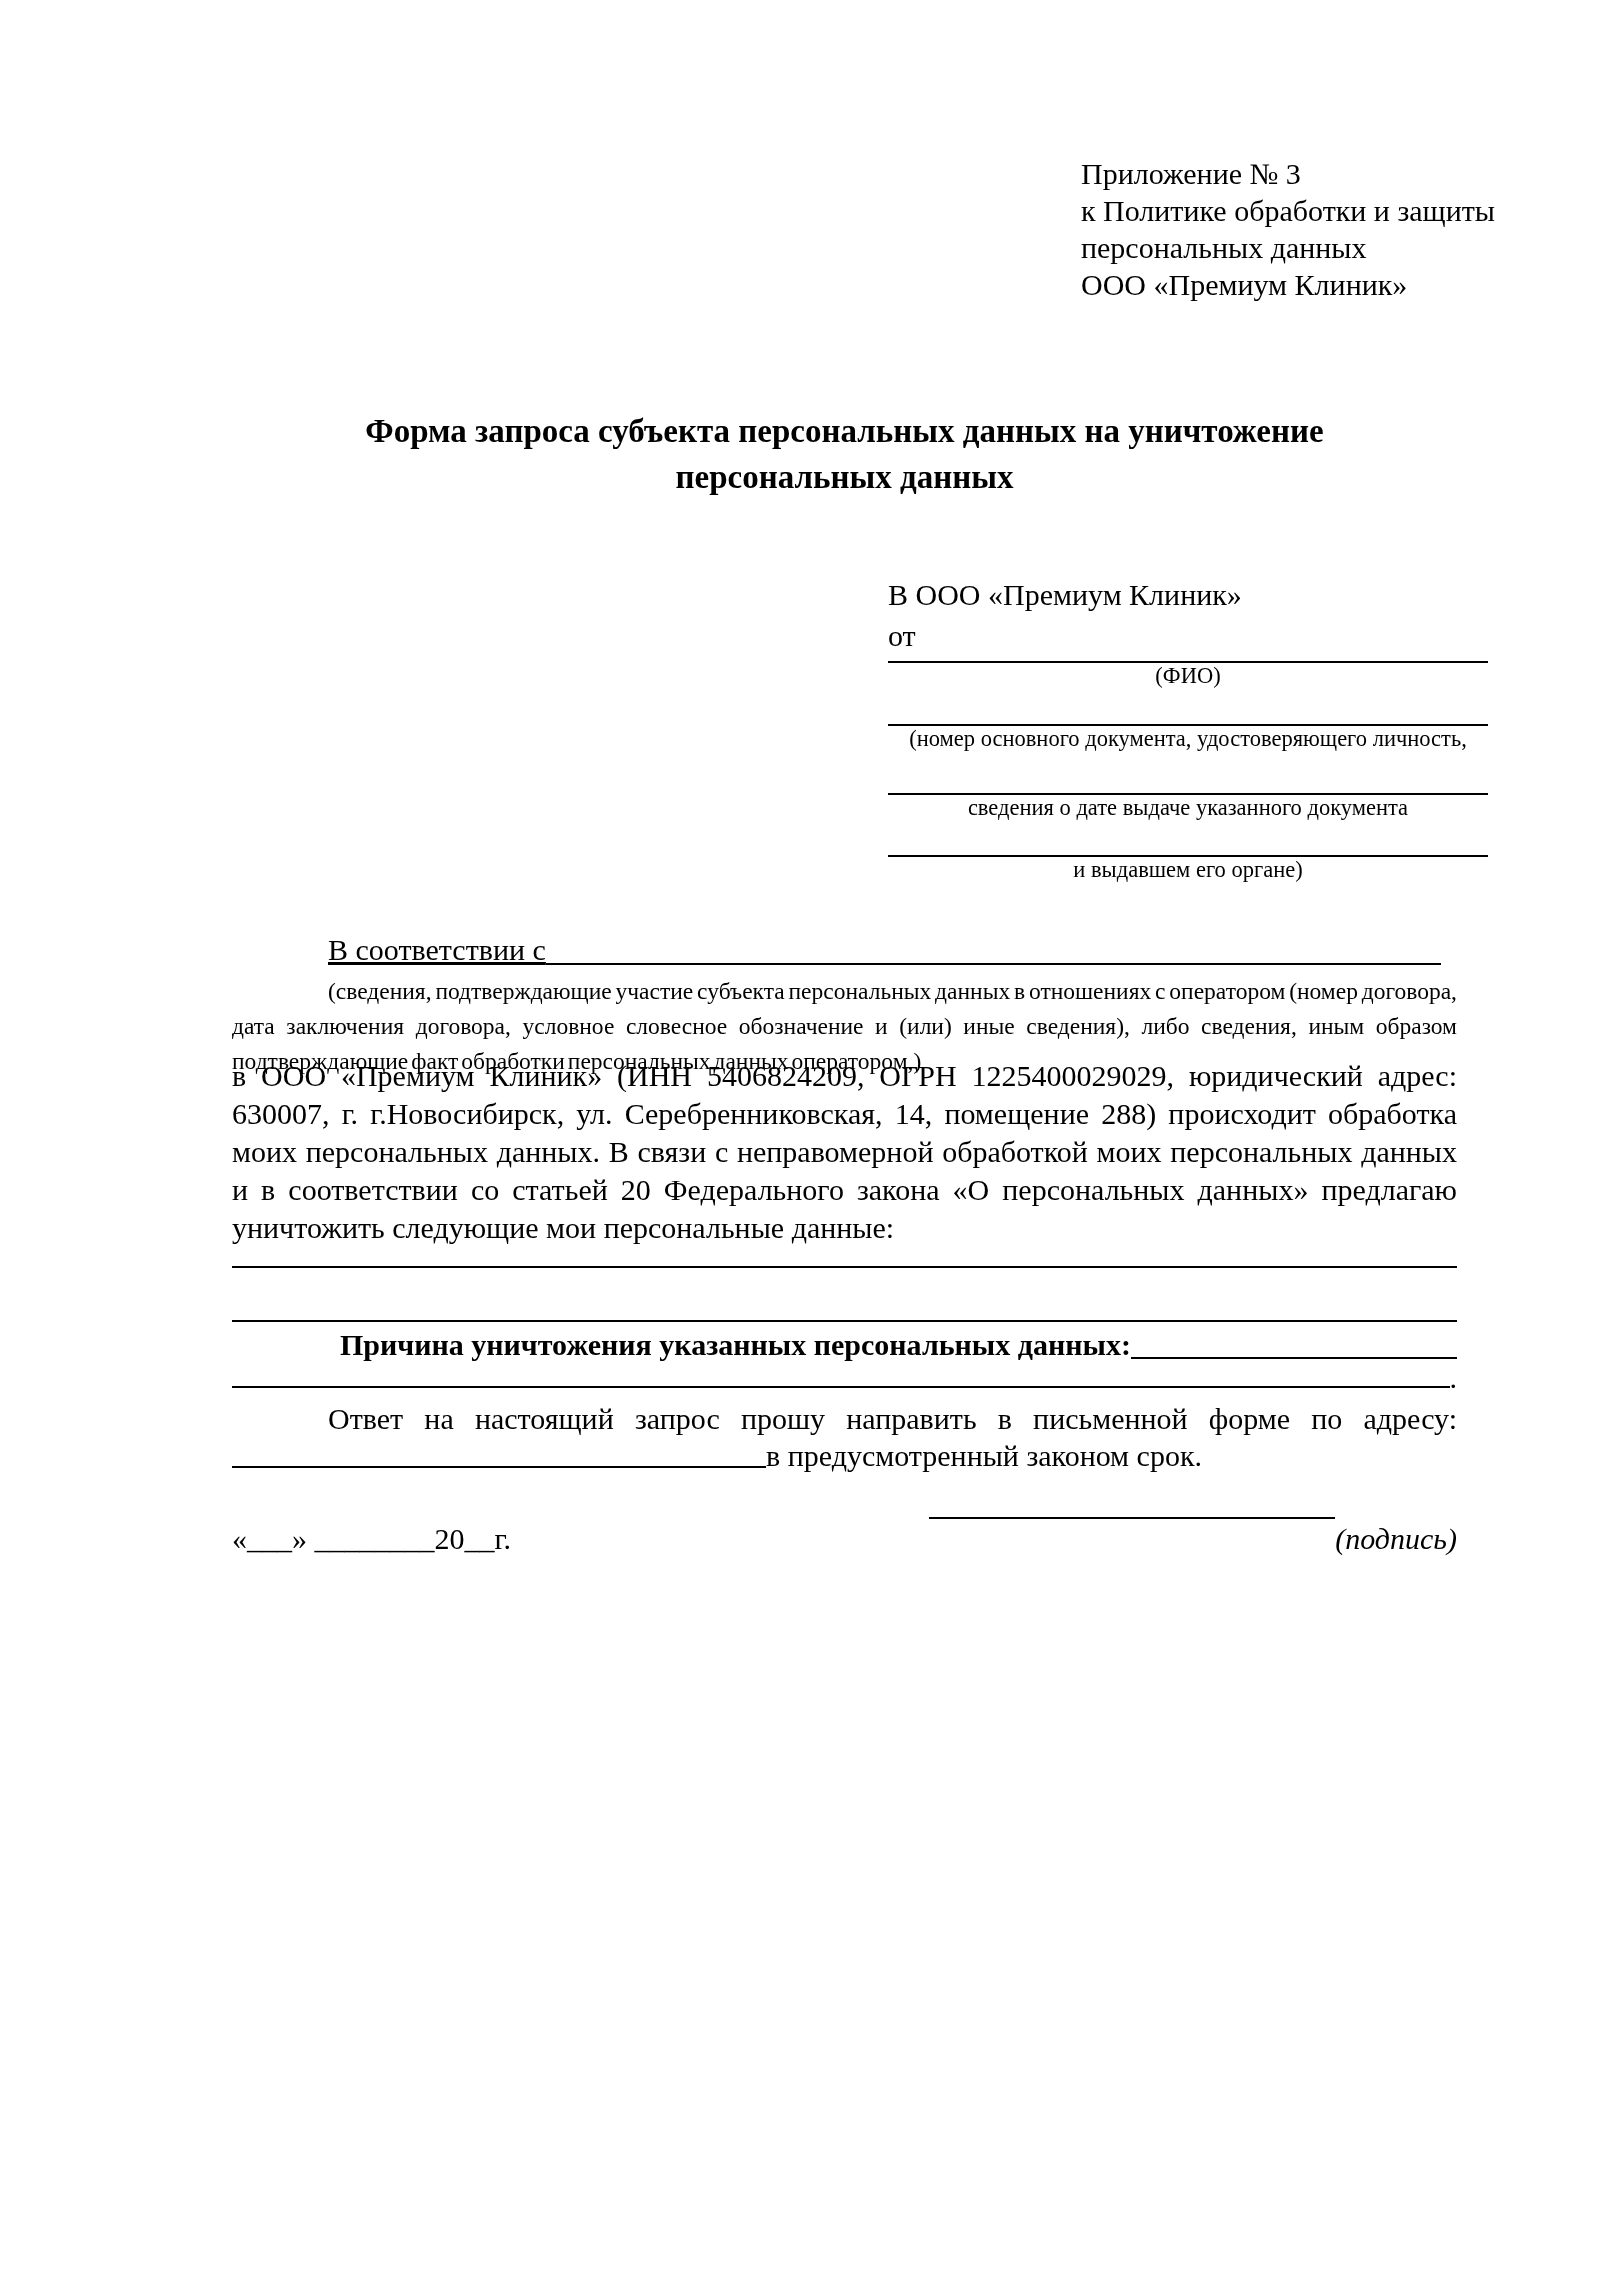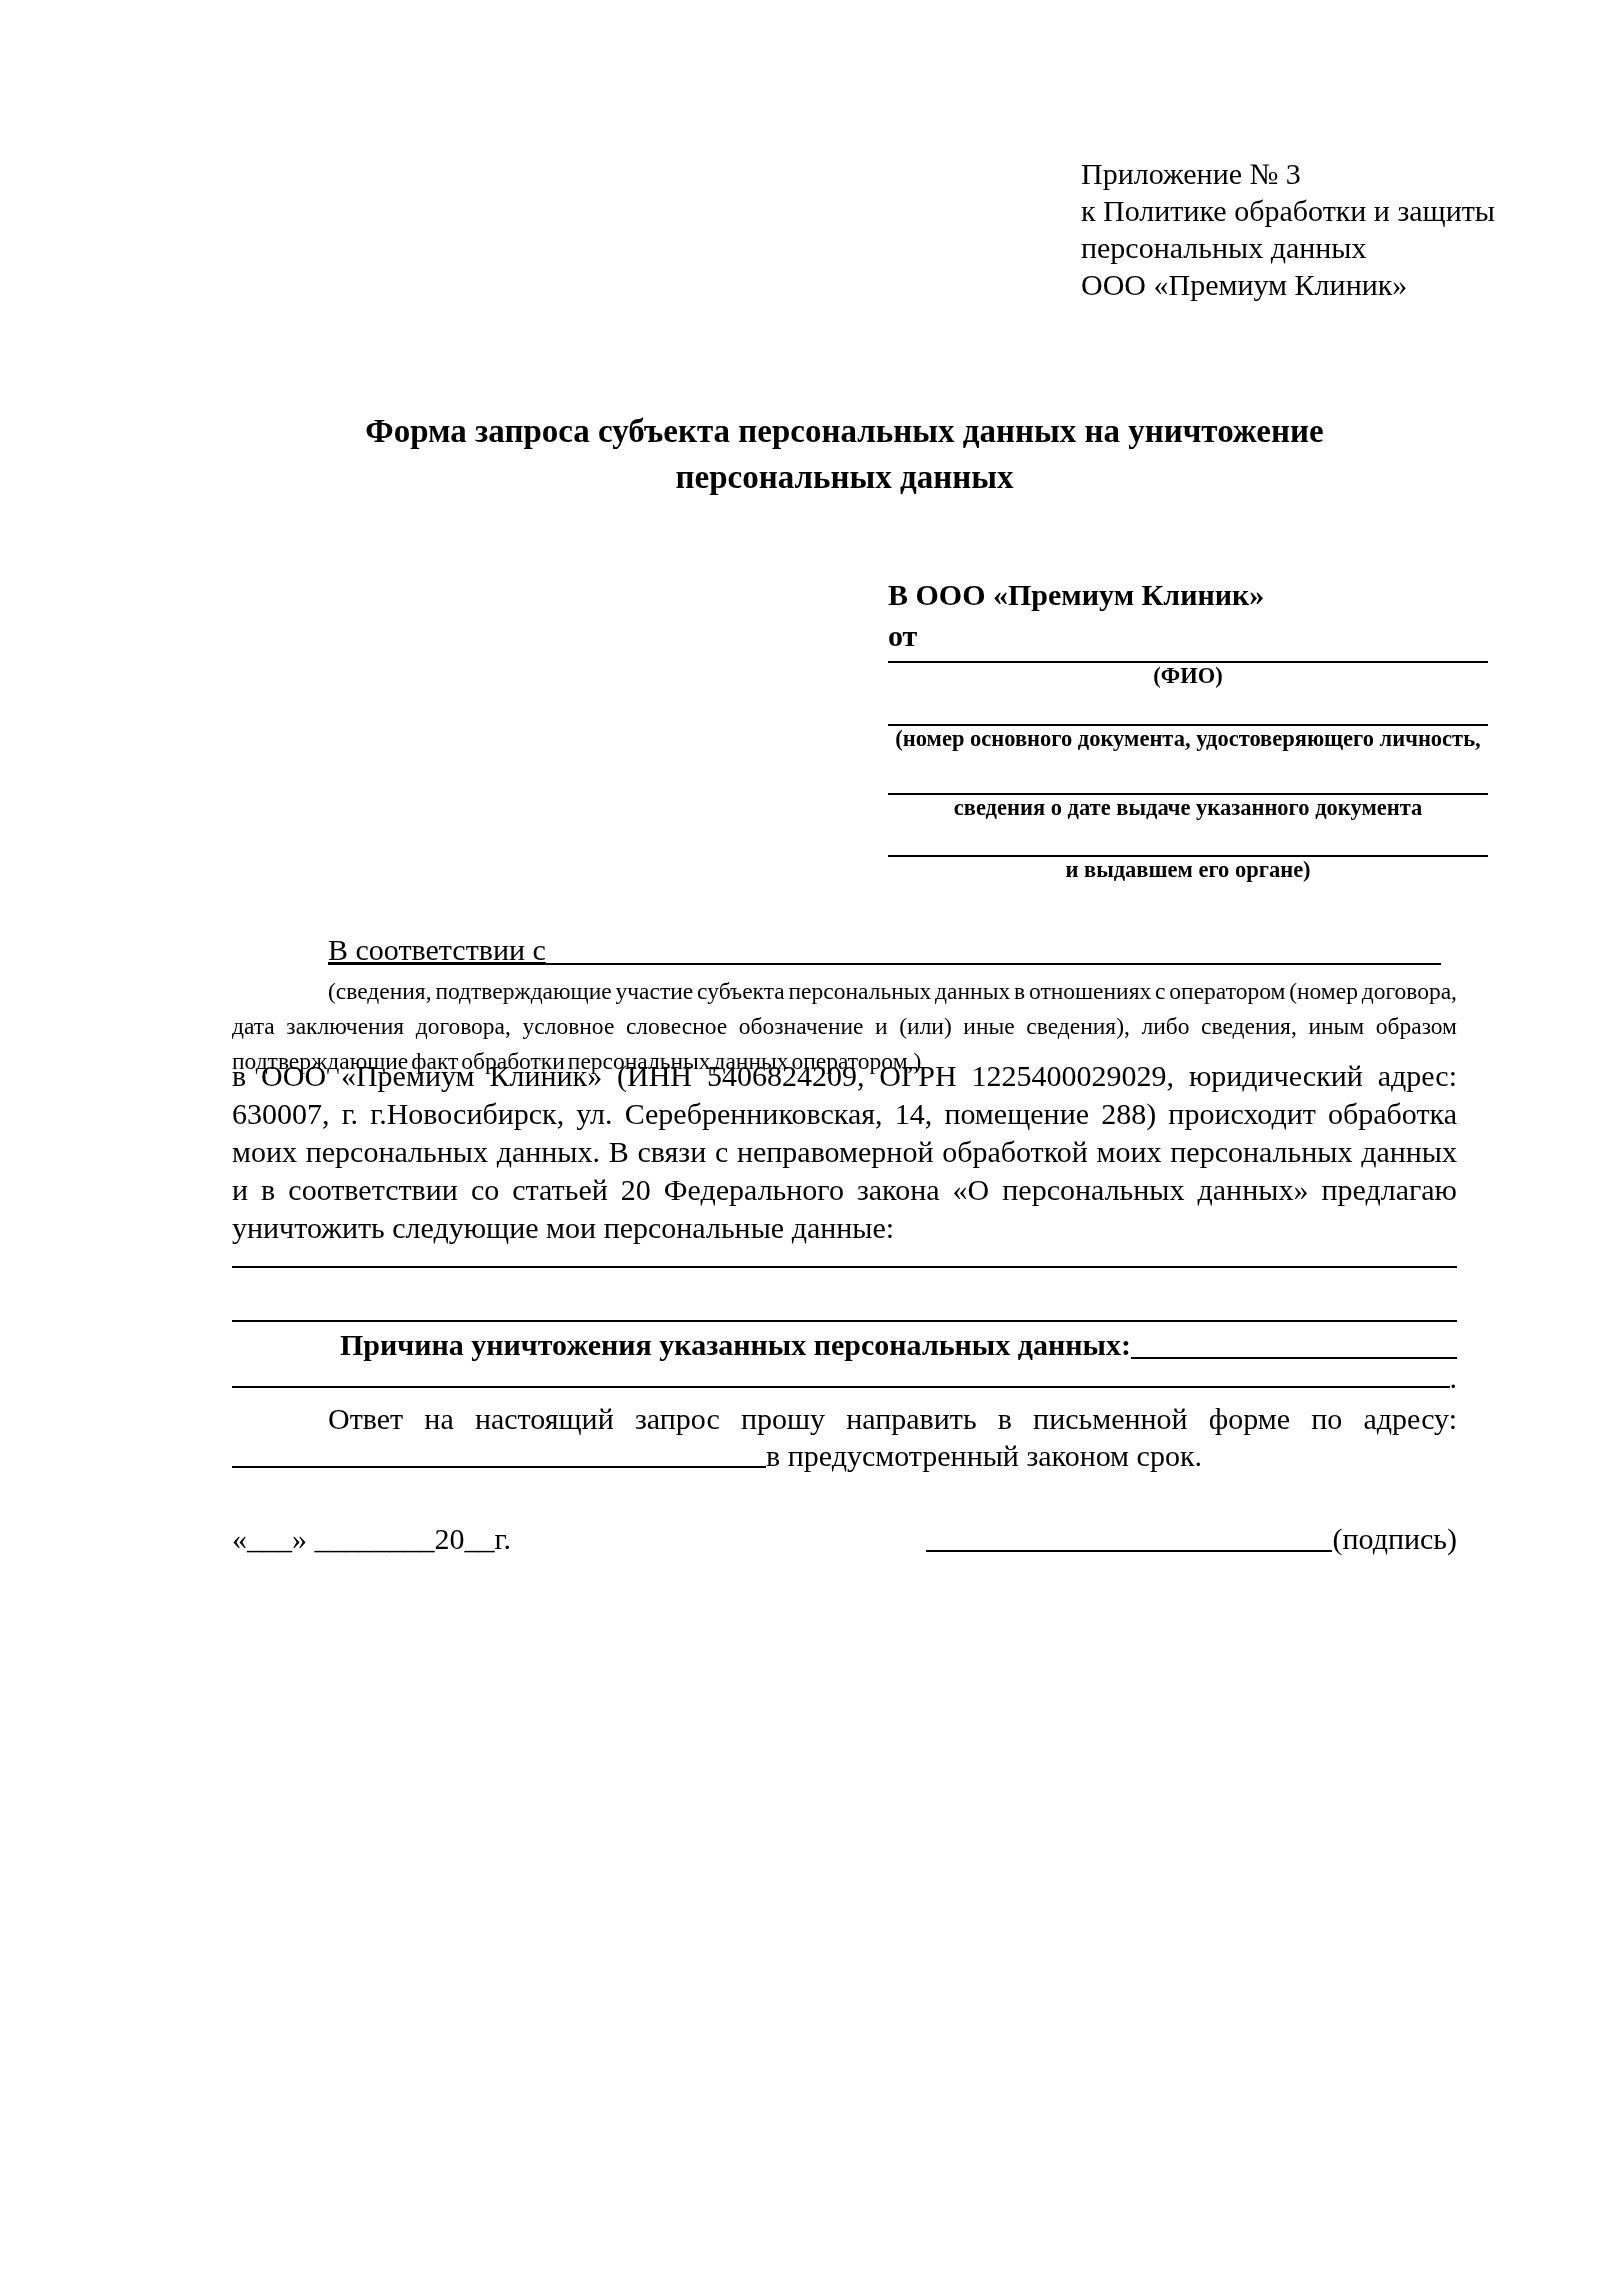--- a/index.html
+++ b/index.html
@@ -13,21 +13,21 @@
 
   
   .header-block{top:155px;left:849px;line-height:37px;white-space:nowrap;}
 
   
   .title{top:400px;left:0;right:0;text-align:center;font-weight:bold;
          font-size:33px;line-height:46px;}
   .title-inner{max-width:1127px;margin:8px auto;}
 
   
-  .addressee{top:573px;left:656px;width:600px;font-weight:bold;}
+  .addressee{top:573px;left:656px;width:600px;}
   .addr-to{line-height:43px;}
   .addr-from{line-height:39px;}
   .fill-line{border-bottom:2.9px solid #000;}
   .f1{height:5.9px;} .f2{height:35px;} .f3{height:40px;} .f4{height:34px;}
   .caption{font-size:22.5px;line-height:26.5px;text-align:center;}
 
   
   .accordance{top:929px;left:0;right:16px;display:flex;line-height:41px;text-decoration:underline;}
   .accordance .lead{margin-left:96px;white-space:nowrap;}
   .flex-fill{flex:1;border-bottom:2.9px solid #000;margin-bottom:4.9px;}
@@ -53,21 +53,21 @@
   
   .response{top:1400px;left:0;right:0;line-height:37px;text-align:justify;
             text-align-last:justify;text-indent:96px;}
   .response-tail{top:1437px;left:0;right:0;display:flex;line-height:37px;align-items:flex-end;}
   .tail-fill{width:534px;border-bottom:2.9px solid #000;margin-bottom:5.9px;}
   .tail-text{white-space:nowrap;}
 
   
   .date-sig{top:1517px;left:0;right:0;display:flex;justify-content:space-between;
             line-height:43px;}
-  .sig-group{display:flex;align-items:flex-end;}
+  .sig-group{display:flex;align-items:flex-start;font-style:italic;}
   .sig-line{width:406px;border-bottom:2.9px solid #000;margin-bottom:7.8px;}
   .date-text,.sig-caption{white-space:nowrap;}
 </style>
 </head>
 <body>
 
 <div class="doc">
 
   <div class="abs header-block">
     <div>Приложение № 3</div>

